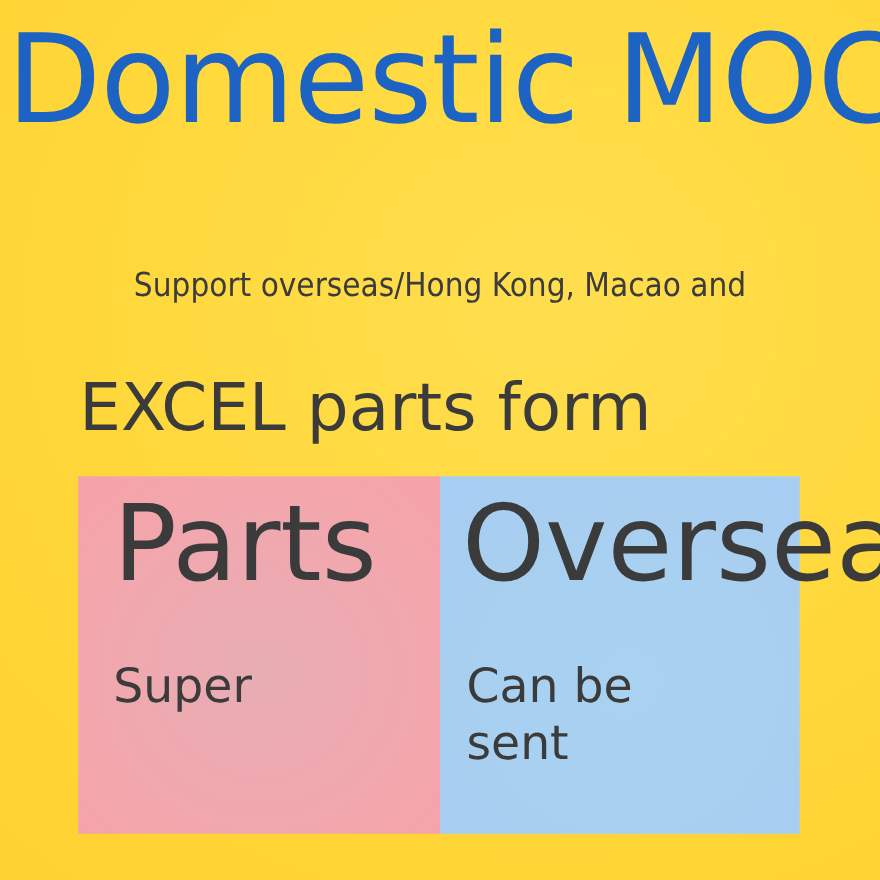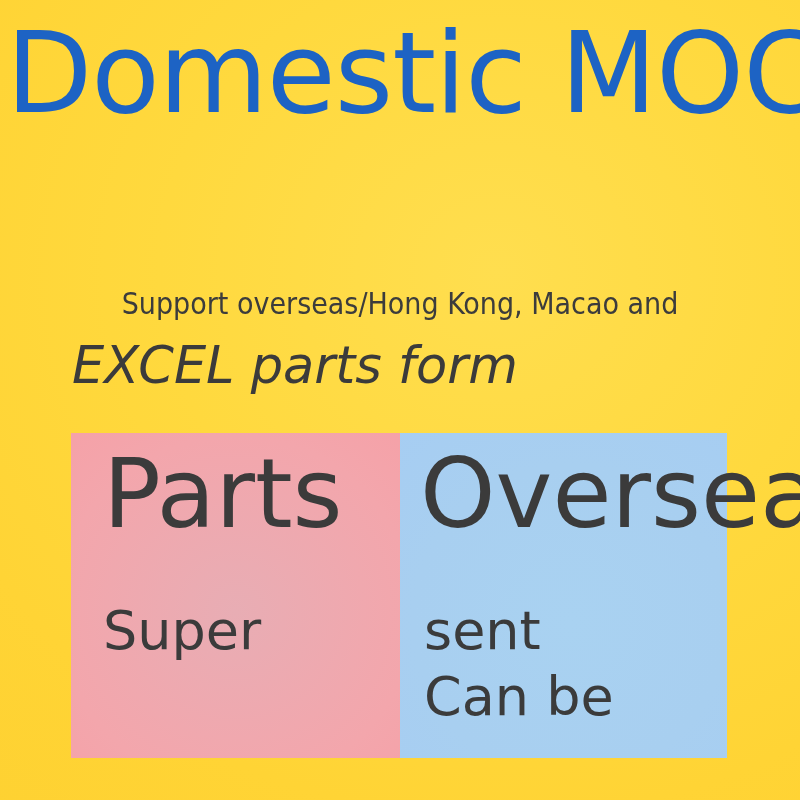--- a/index.html
+++ b/index.html
@@ -42,34 +42,33 @@
     left: 0;
     top: 240px;
     width: 800px;
     text-align: center;
     font-family: "DejaVu Sans Condensed", "DejaVu Sans", sans-serif;
     font-weight: 400;
     font-size: 30px;
     line-height: 1.33;
     color: #3C3C3C;
   }
-  .subcaption .line { display: block; margin-top: 44px; }
+  .subcaption .line { display: block; }
 
   
   .excel-line {
     position: absolute;
     left: 72px;
     top: 337px;
     white-space: nowrap;
     font-family: "DejaVu Sans", sans-serif;
     font-weight: 400;
-    font-size: 51px;
+    font-size: 60px;
     line-height: 1.15;
     color: #3B3B3B;
-    font-style: italic;
   }
 
   
   .panels {
     position: absolute;
     left: 71px;
     top: 433px;
     width: 656px;
     height: 325px;
     display: flex;
@@ -98,21 +97,21 @@
     line-height: 1;
     color: #3B3B3B;
   }
   .panel-parts .panel-title { left: 32px; top: 13px; }
   .panel-overseas .panel-title { left: 20px; top: 13px; }
 
   .panel-body {
     position: absolute;
     font-family: "DejaVu Sans", sans-serif;
     font-weight: 400;
-    font-size: 54px;
+    font-size: 43px;
     line-height: 1.22;
     color: #3B3B3B;
   }
   .panel-parts .panel-body { left: 32px; top: 165px; }
   .panel-overseas .panel-body { left: 24px; top: 165px; }
   .panel-body .line { display: block; white-space: nowrap; }
 </style>
 </head>
 <body>
 
@@ -131,20 +130,20 @@
     <div class="panel panel-parts">
       <div class="panel-title">Parts</div>
       <div class="panel-body">
         <span class="line">Super</span>
       </div>
     </div>
 
     <div class="panel panel-overseas">
       <div class="panel-title">Overseas</div>
       <div class="panel-body">
+        <span class="line">Can be</span>
         <span class="line">sent</span>
-        <span class="line">Can be</span>
       </div>
     </div>
 
   </div>
 
 </div>
 
 </body></html>

